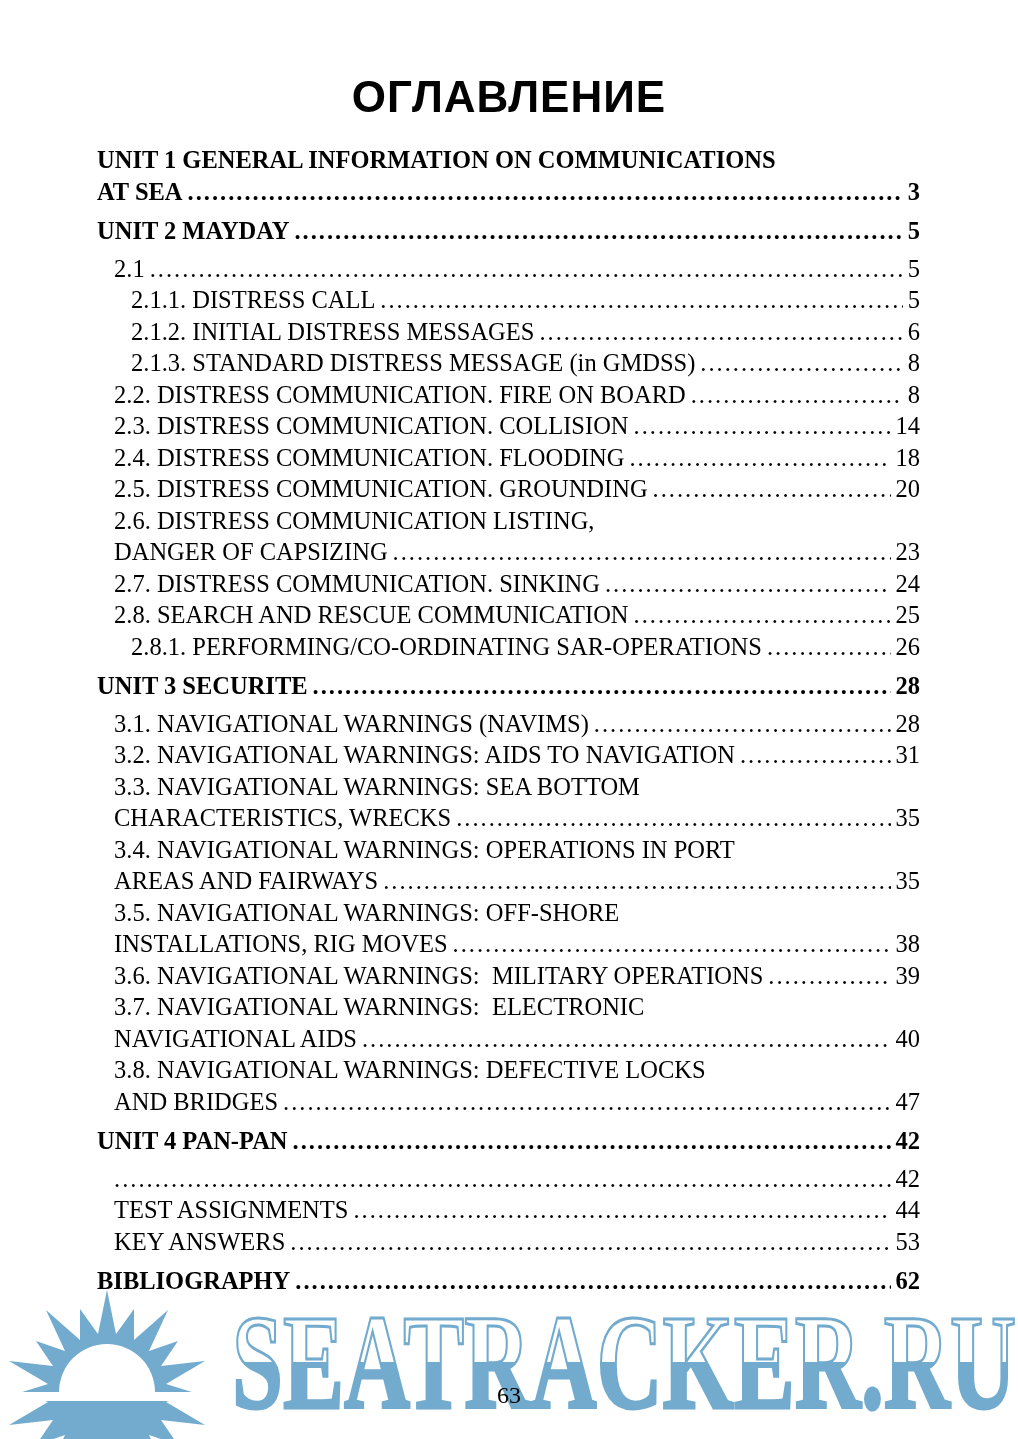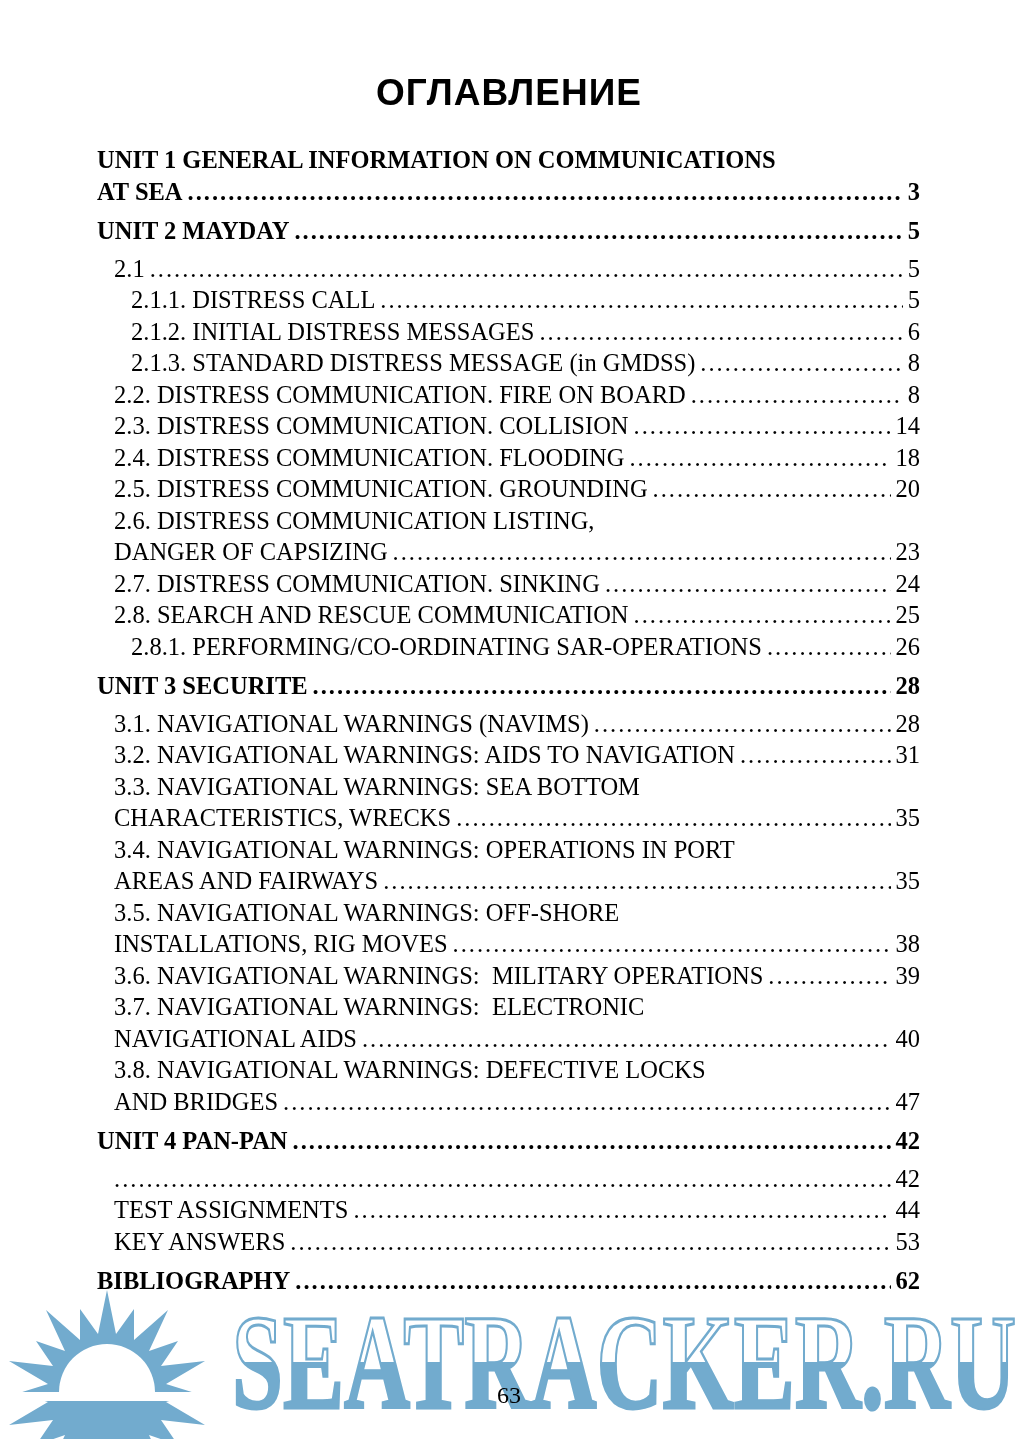--- a/index.html
+++ b/index.html
@@ -8,21 +8,21 @@
     background:#ffffff;
     position:relative;
     overflow:hidden;
     font-family:"Liberation Serif", serif;
     color:#000;
   }
   .title {
     position:absolute; left:0; top:72px; width:100%;
     text-align:center;
     font-family:"Liberation Sans", sans-serif;
-    font-weight:bold; font-size:37px; letter-spacing:1px;
+    font-weight:bold; font-size:44px; letter-spacing:1px;
   }
   .toc {
     position:absolute; left:97px; top:136px; width:823px;
   }
   .row {
     display:flex; align-items:baseline;
     font-size:24.5px; line-height:31.5px;
     white-space:nowrap;
   }
   .row.unit { font-weight:bold; }

